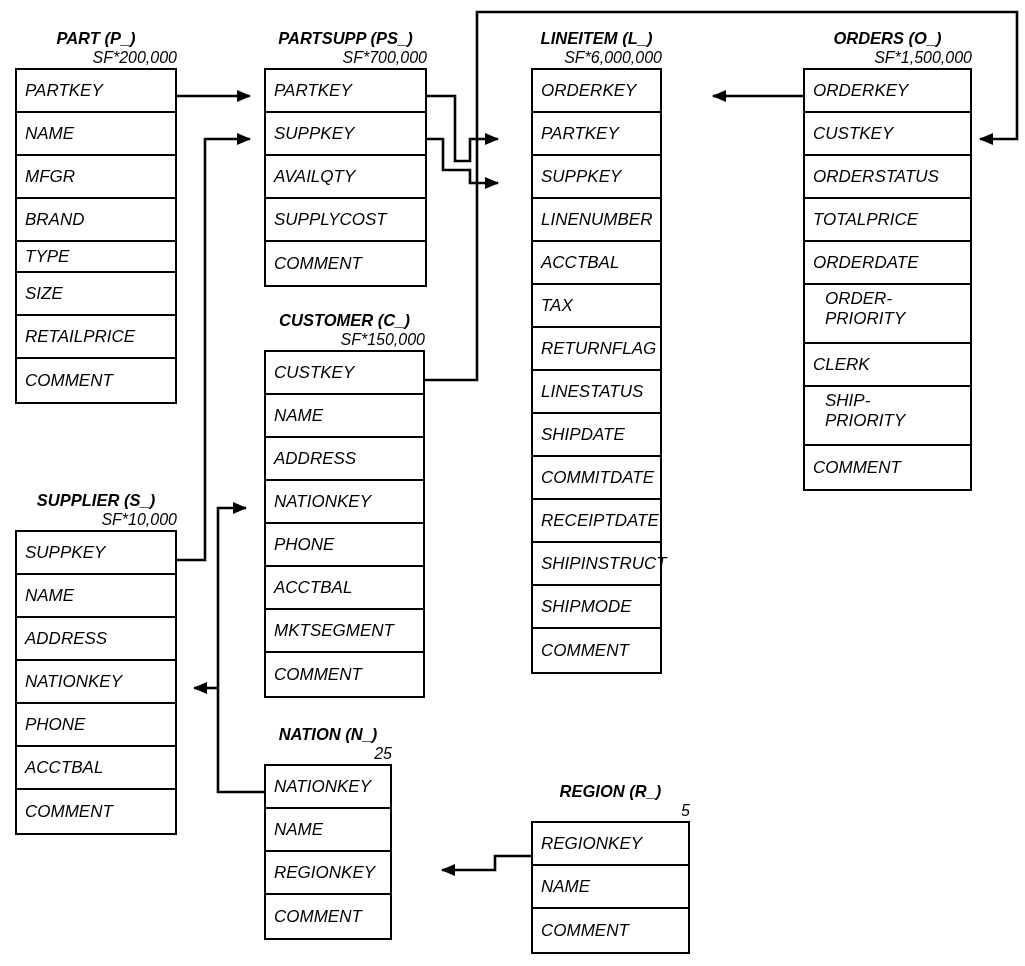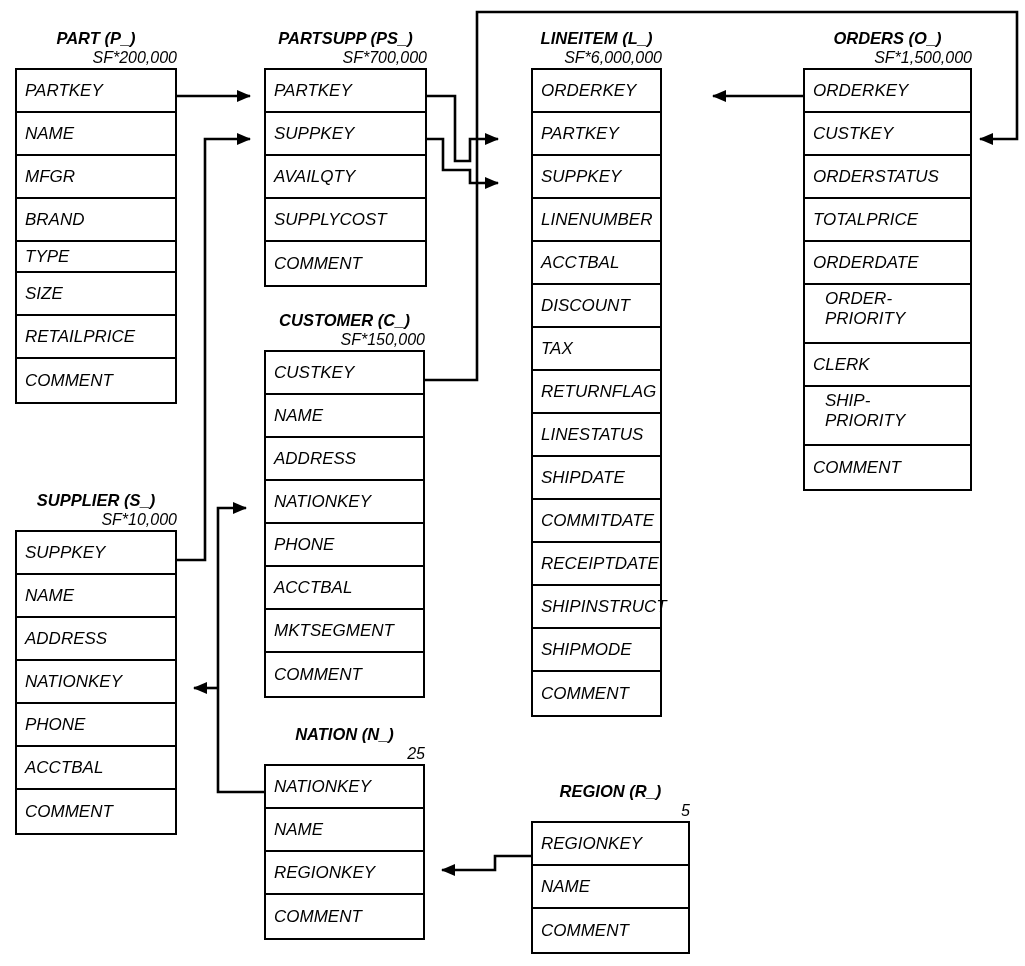--- a/index.html
+++ b/index.html
@@ -103,21 +103,20 @@
 
   <div class="table" style="left:531px;top:28px;width:131px;">
     <div class="tbl-title">LINEITEM (L_)</div>
     <div class="tbl-count">SF*6,000,000</div>
     <div class="tbl-box">
       <div class="row" style="height:43px">ORDERKEY</div>
       <div class="row" style="height:43px">PARTKEY</div>
       <div class="row" style="height:43px">SUPPKEY</div>
       <div class="row" style="height:43px">LINENUMBER</div>
       <div class="row" style="height:43px">ACCTBAL</div>
-      <div class="row" style="height:43px">DISCOUNT</div>
       <div class="row" style="height:43px">TAX</div>
       <div class="row" style="height:43px">RETURNFLAG</div>
       <div class="row" style="height:43px">LINESTATUS</div>
       <div class="row" style="height:43px">SHIPDATE</div>
       <div class="row" style="height:43px">COMMITDATE</div>
       <div class="row" style="height:43px">RECEIPTDATE</div>
       <div class="row" style="height:43px">SHIPINSTRUCT</div>
       <div class="row" style="height:43px">SHIPMODE</div>
       <div class="row" style="height:43px">COMMENT</div>
     </div>
@@ -163,21 +162,21 @@
       <div class="row" style="height:43px">SUPPKEY</div>
       <div class="row" style="height:43px">NAME</div>
       <div class="row" style="height:43px">ADDRESS</div>
       <div class="row" style="height:43px">NATIONKEY</div>
       <div class="row" style="height:43px">PHONE</div>
       <div class="row" style="height:43px">ACCTBAL</div>
       <div class="row" style="height:43px">COMMENT</div>
     </div>
   </div>
 
-  <div class="table" style="left:264px;top:724px;width:161px;">
+  <div class="table" style="left:264px;top:724px;width:128px;">
     <div class="tbl-title">NATION (N_)</div>
     <div class="tbl-count">25</div>
     <div class="tbl-box">
       <div class="row" style="height:43px">NATIONKEY</div>
       <div class="row" style="height:43px">NAME</div>
       <div class="row" style="height:43px">REGIONKEY</div>
       <div class="row" style="height:43px">COMMENT</div>
     </div>
   </div>
 

